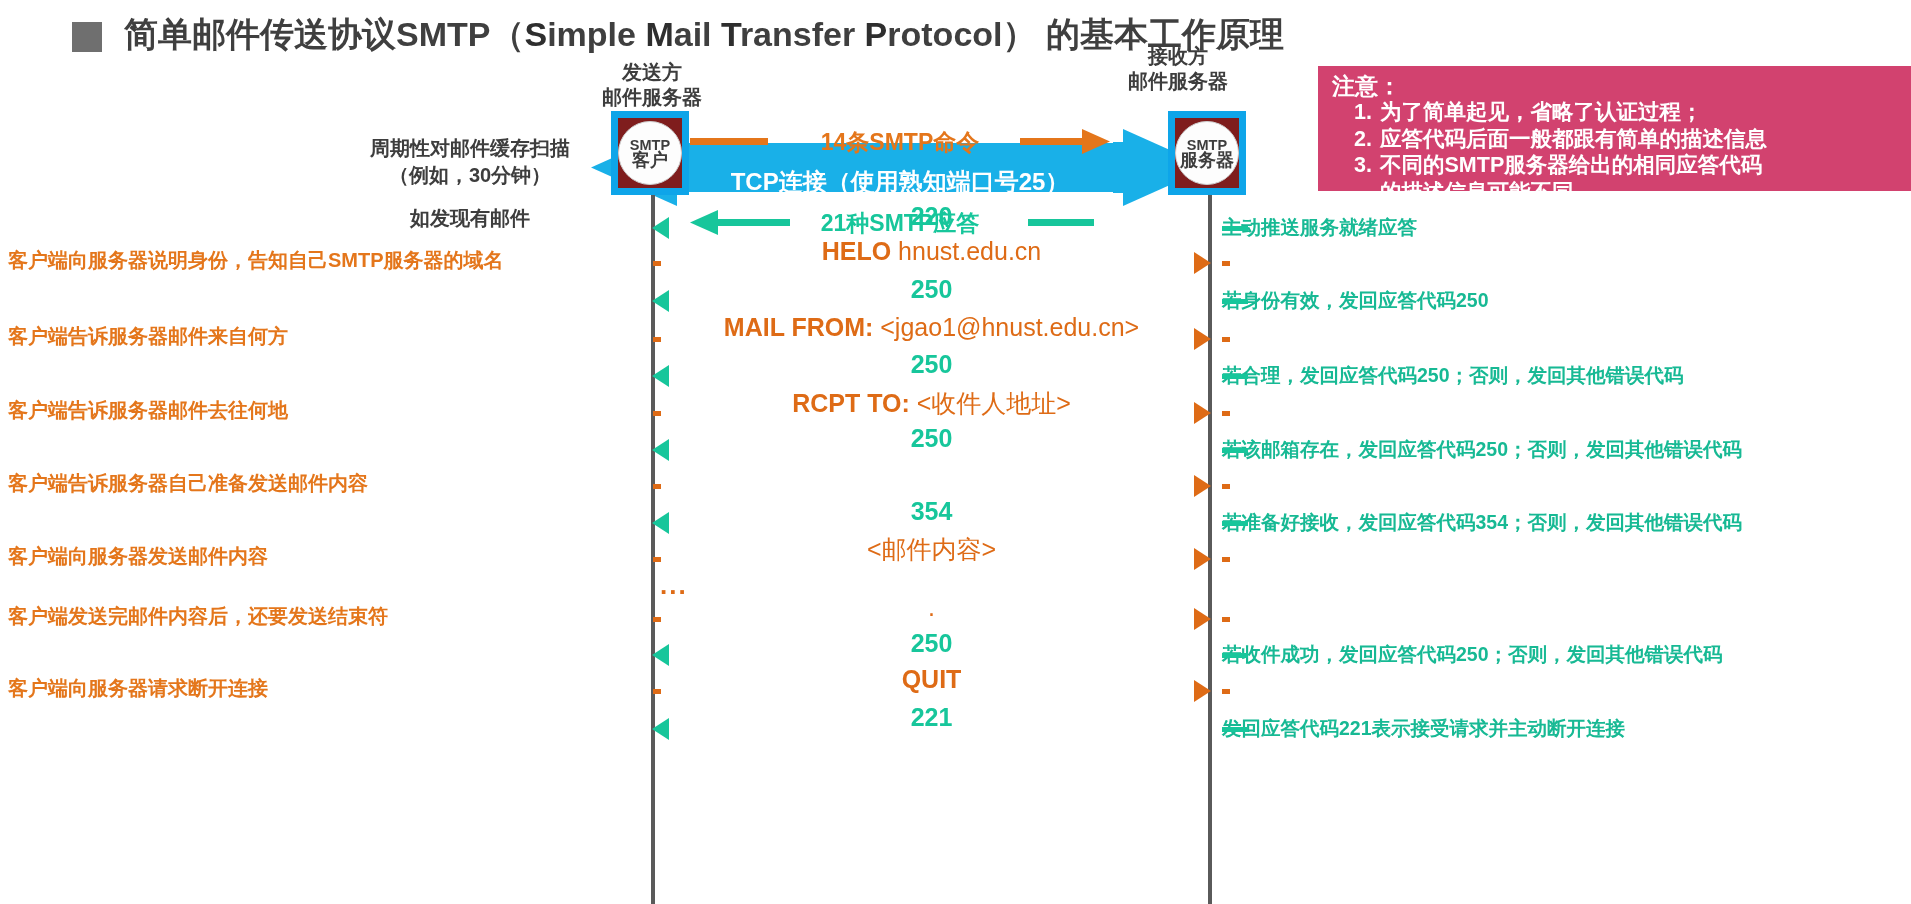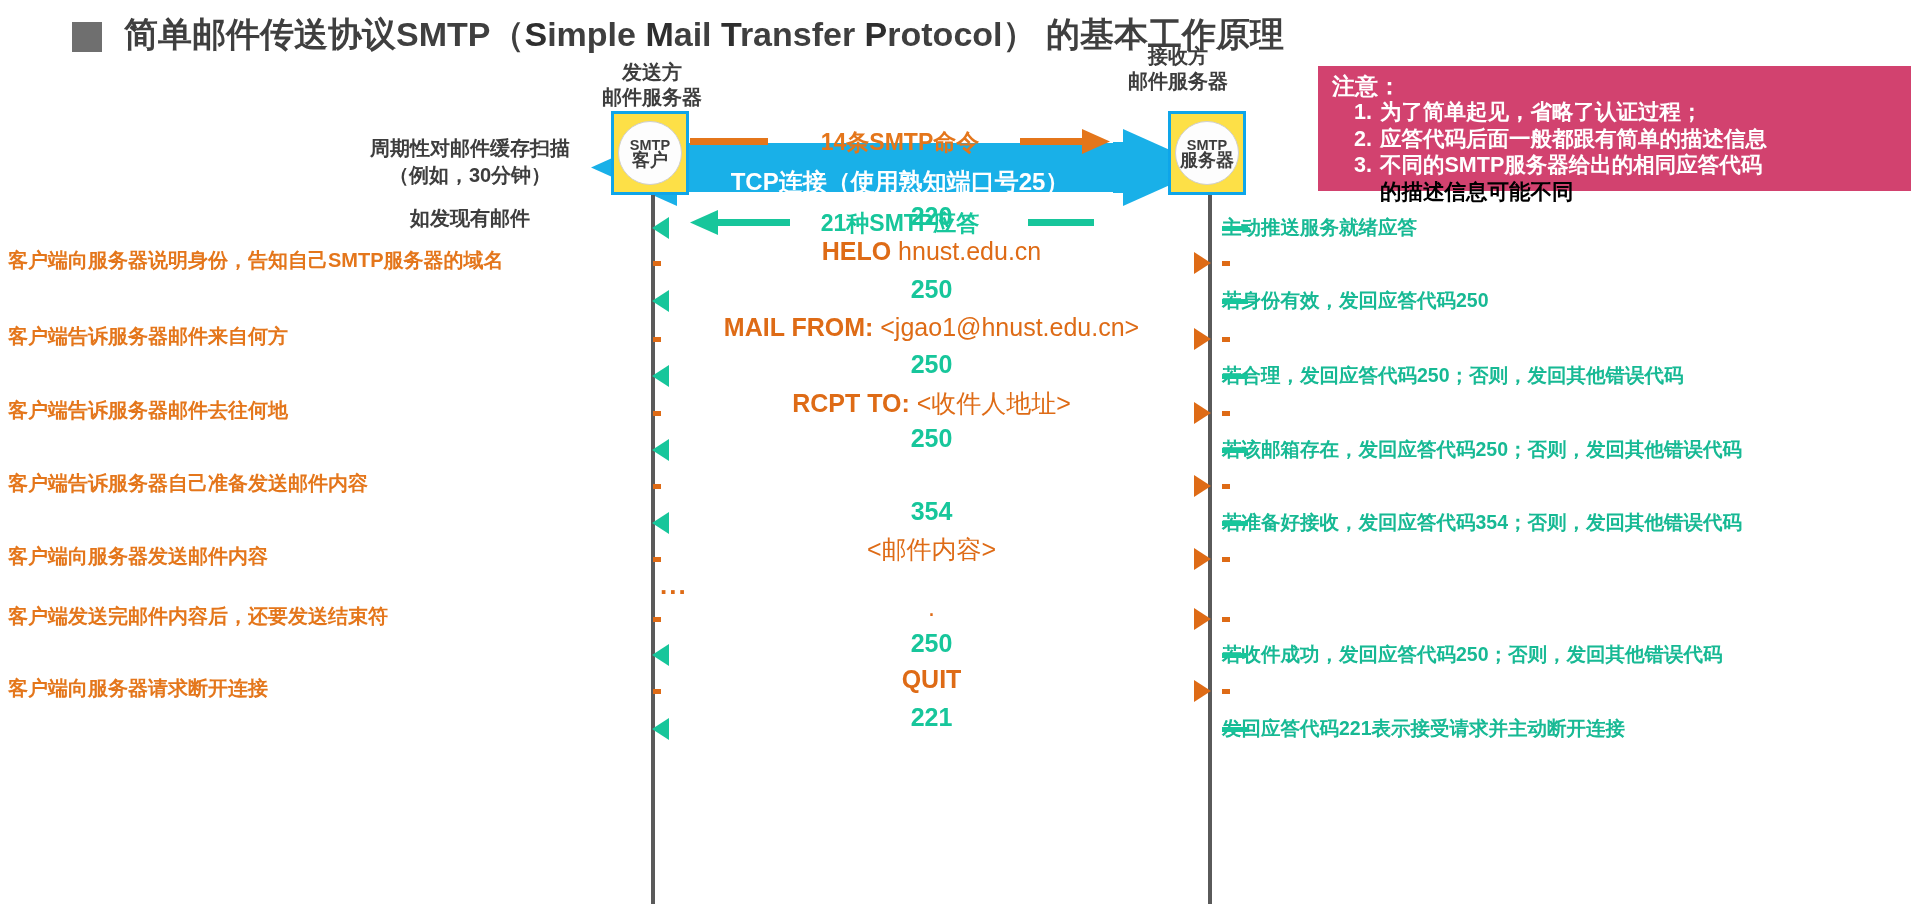--- a/index.html
+++ b/index.html
@@ -15,32 +15,32 @@
 
   
   #note-box{position:absolute;left:1318px;top:66px;width:649px;height:125px;
             background:#d2426f;}
   #note-title{position:absolute;left:14px;top:5px;font-size:23px;font-weight:bold;color:#fff;}
   #note-list{position:absolute;left:36px;top:33px;width:552px;}
   .note-item{display:flex;font-size:21.5px;font-weight:bold;color:#fff;line-height:26.5px;
              white-space:nowrap;}
   .note-num{width:26px;flex:0 0 26px;}
   .note-cont{flex:1;}
-  .note-wrap{font-size:21.5px;font-weight:bold;color:#000000;line-height:26.5px;
+  .note-wrap{font-size:21.5px;font-weight:bold;color:#ffffff;line-height:26.5px;
              padding-left:26px;white-space:nowrap;}
 
   
   .node-cap{position:absolute;text-align:center;font-size:20px;font-weight:bold;color:#3d3d3d;
             line-height:25px;white-space:nowrap;}
   #sender-cap{left:587px;top:60px;width:130px;}
   #receiver-cap{left:1113px;top:44px;width:130px;}
 
   
-  .srv-box{position:absolute;width:78px;height:84px;background:#fde047;
-           border:3px solid #0ea5e9;box-sizing:border-box;}
+  .srv-box{position:absolute;width:78px;height:84px;background:#7f1d1d;
+           border:7px solid #0ea5e9;box-sizing:border-box;}
   #srv-client{left:611px;top:111px;}
   #srv-server{left:1168px;top:111px;}
   .srv-circle{position:absolute;left:50%;top:50%;transform:translate(-50%,-50%);
               width:62px;height:62px;border-radius:50%;background:#fdfdfd;
               border:1px solid #cfcfcf;display:flex;flex-direction:column;
               align-items:center;justify-content:center;}
   .srv-circle .l1{font-size:14.5px;font-weight:bold;color:#3d3d3d;line-height:15px;}
   .srv-circle .l2{font-size:18px;font-weight:bold;color:#3d3d3d;line-height:15px;}
 
   

